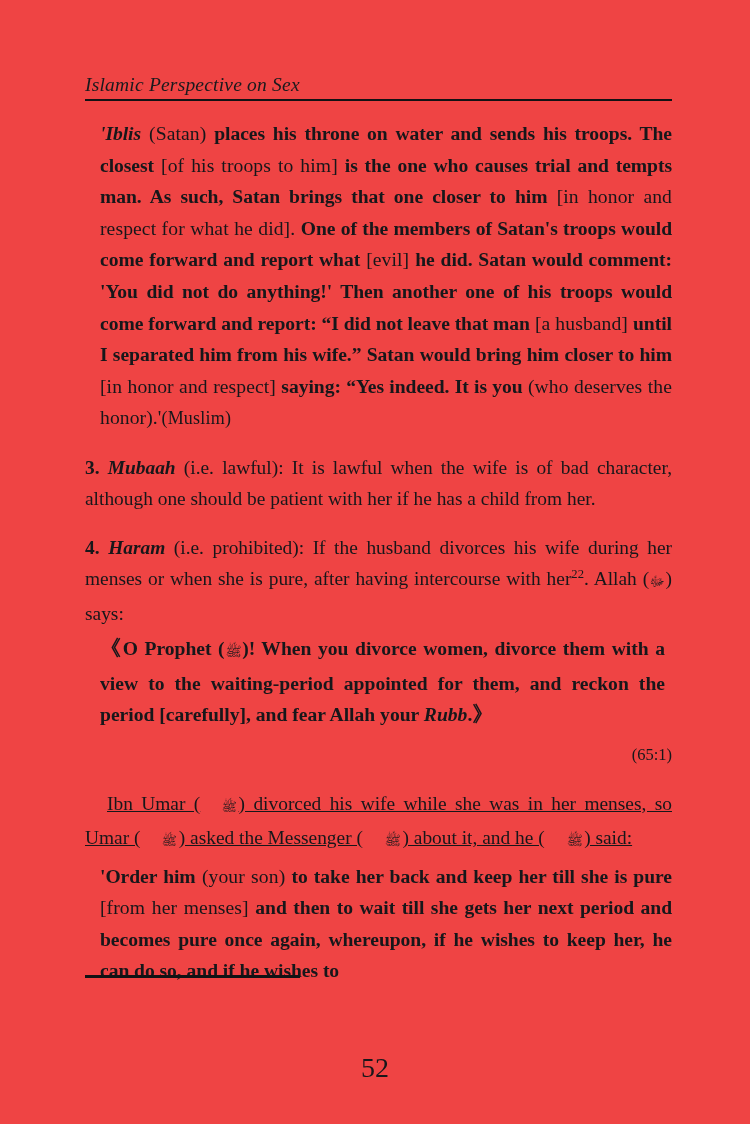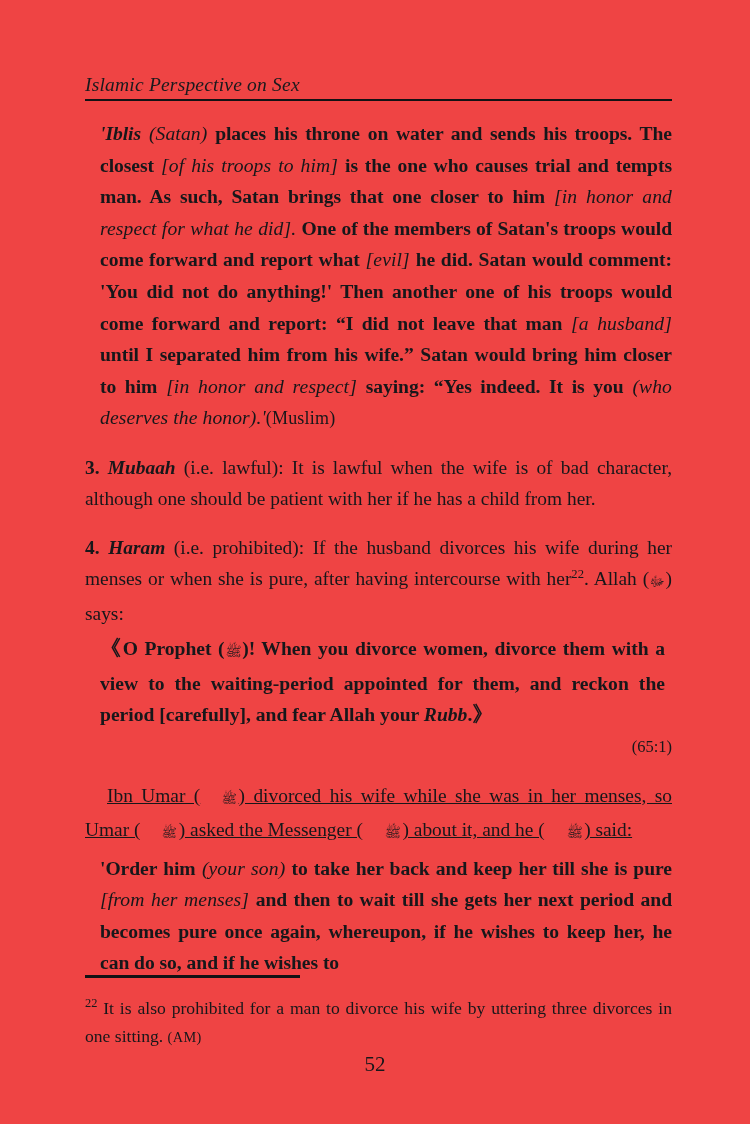--- a/index.html
+++ b/index.html
@@ -65,42 +65,41 @@
     margin-left: 15px;
     width: 572px;
     font-size: 19.6px;
     line-height: 31.6px;
     font-weight: bold;
     letter-spacing: -0.05px;
   }
   .quote-block .reg {
     font-weight: normal;
     letter-spacing: 0.1px;
-    font-style: italic;
   }
 
   
   .verse-block {
     margin-left: 15px;
     width: 565px;
     font-size: 19.6px;
     line-height: 31.4px;
     font-weight: bold;
     margin-top: 3px;
   }
   .verse-block .brace {
     font-weight: bold;
     font-size: 21px;
   }
 
   .verse-ref {
     width: 587px;
     text-align: right;
     font-size: 16.5px;
-    margin-top: 6px;
+    margin-top: 14px;
     padding-right: 3px;
   }
 
   b, .bold { font-weight: bold; }
   i, .ital { font-style: italic; }
   .bi { font-weight: bold; font-style: italic; }
 
   .src {
     font-weight: normal;
     font-size: 18px;
@@ -153,21 +152,21 @@
     letter-spacing: 0.4px;
   }
 
   
   .folio {
     position: absolute;
     left: 0;
     top: 1052px;
     width: 750px;
     text-align: center;
-    font-size: 21px;
+    font-size: 28px;
   }
 </style>
 </head>
 <body>
 
 <div class="page">
 
   <div class="running-head">
     <span class="running-head-text">Islamic Perspective on Sex</span>
     <div class="running-head-rule"></div>
@@ -197,20 +196,17 @@
     </p>
 
     <p class="quote-block">
       <span id="hq2"><span class="bold">'Order him</span><span class="reg"> (your son) </span><span class="bold">to take her back and keep her till she is pure</span><span class="reg"> [from her menses] </span><span class="bold">and then to wait till she gets her next period and becomes pure once again, whereupon, if he wishes to keep her, he can do so, and if he wishes to</span></span>
     </p>
 
   </div>
 
   <div class="footnote-area">
     <div class="footnote-rule"></div>
-    <p class="footnote-text">
-      <sup>22</sup><span> It is also prohibited for a man to divorce his wife by uttering three divorces in one sitting. </span><span class="smallcaps">(AM)</span>
-    </p>
   </div>
 
   <div class="folio">52</div>
 
 </div>
 
 </body></html>

